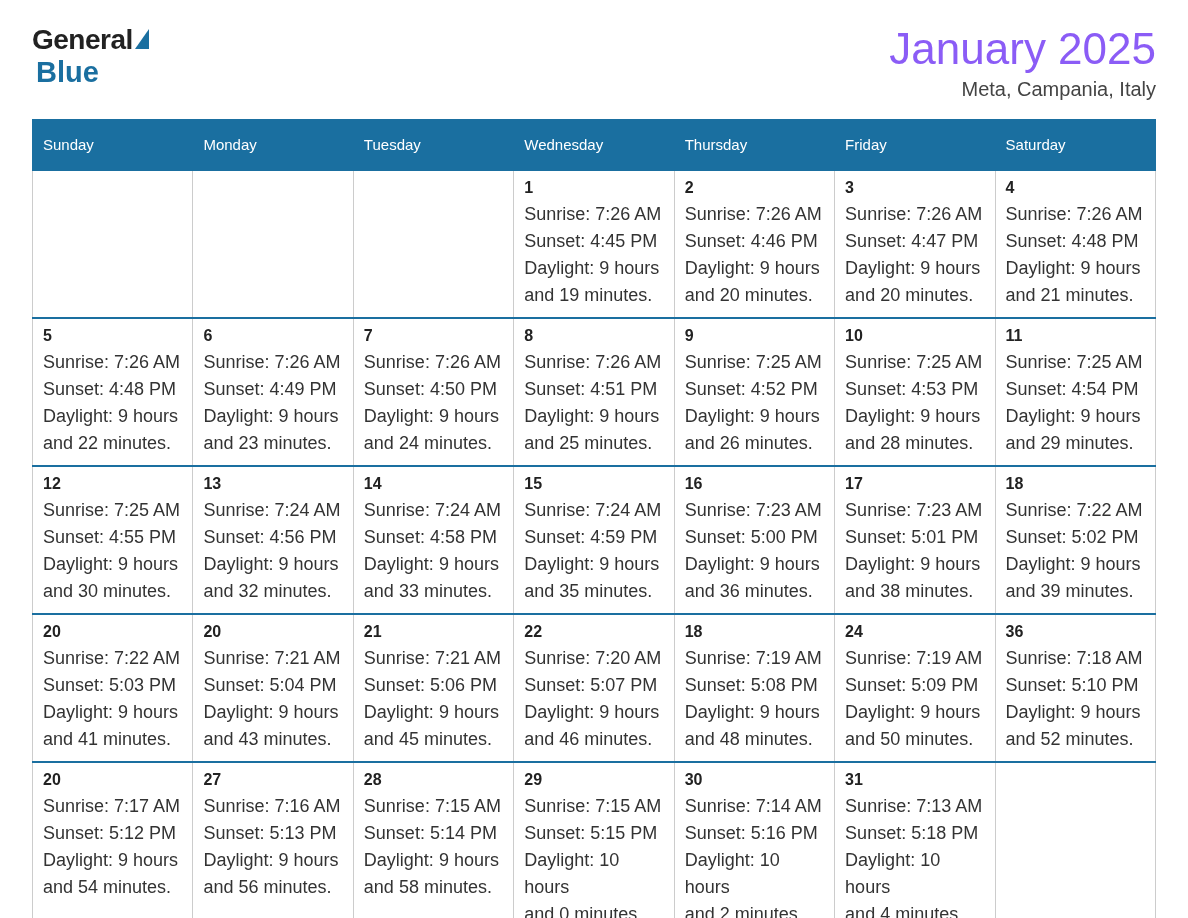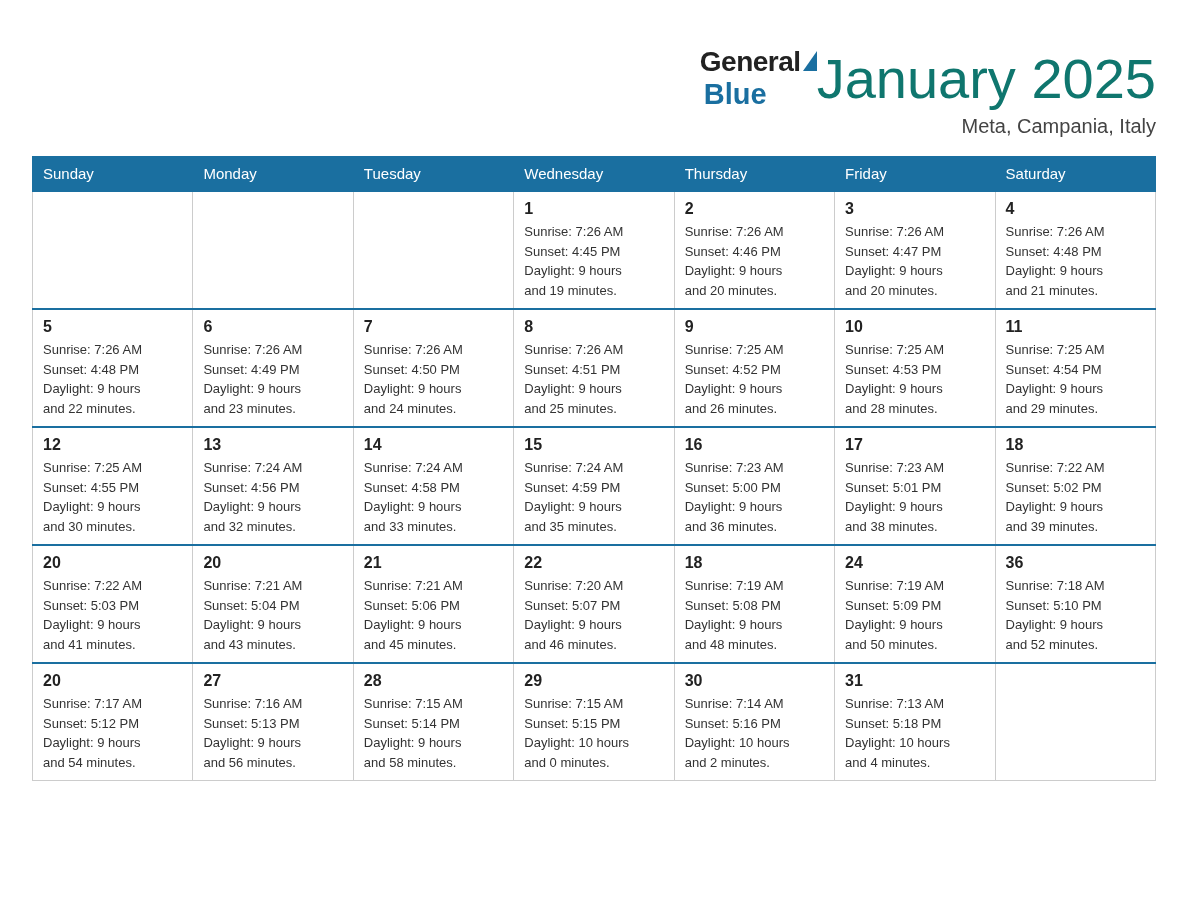--- a/index.html
+++ b/index.html
@@ -5,24 +5,23 @@
     * { box-sizing: border-box; margin: 0; padding: 0; }
     body {
       background: #fff;
       font-family: Arial, sans-serif;
       padding: 24px 32px;
       width: 1188px;
       min-height: 918px;
     }
     .header-area {
       display: flex;
-      justify-content: flex-end;
+      justify-content: space-between;
       align-items: flex-start;
       margin-bottom: 18px;
-      margin-top: 22px;
     }
     .logo {
       display: flex;
       flex-direction: column;
       align-items: flex-start;
     }
     .logo-top {
       display: flex;
       align-items: center;
     }
@@ -44,59 +43,59 @@
     .logo-blue {
       font-size: 29px;
       font-weight: bold;
       color: #1a6fa0;
       margin-left: 4px;
     }
     .title-area {
       text-align: right;
     }
     .month-title {
-      font-size: 56px;
+      font-size: 44px;
       font-weight: normal;
-      color: #0f766e;
+      color: #8b5cf6;
     }
     .location {
       font-size: 20px;
       color: #444;
       margin-top: 4px;
     }
     table {
       width: 100%;
       border-collapse: collapse;
     }
     thead tr th {
       background-color: #1a6fa0;
       color: #fff;
       font-size: 15px;
       font-weight: normal;
-      padding: 8px 10px;
+      padding: 16px 10px;
       text-align: left;
       border: 1px solid #1a6fa0;
     }
     tbody tr td {
       vertical-align: top;
       padding: 8px 10px;
       border: 1px solid #ccc;
       font-size: 13px;
       color: #333;
       width: calc(100% / 7);
       min-height: 100px;
     }
     .day-number {
       font-size: 16px;
       font-weight: bold;
       color: #222;
       margin-bottom: 4px;
     }
     .day-info {
-      font-size: 13px;
+      font-size: 18px;
       color: #333;
       line-height: 1.5;
     }
     tbody tr {
       border-top: 2px solid #1a6fa0;
     }
     tbody tr td:first-child {
       border-left: 1px solid #ccc;
     }
     .empty-cell {

